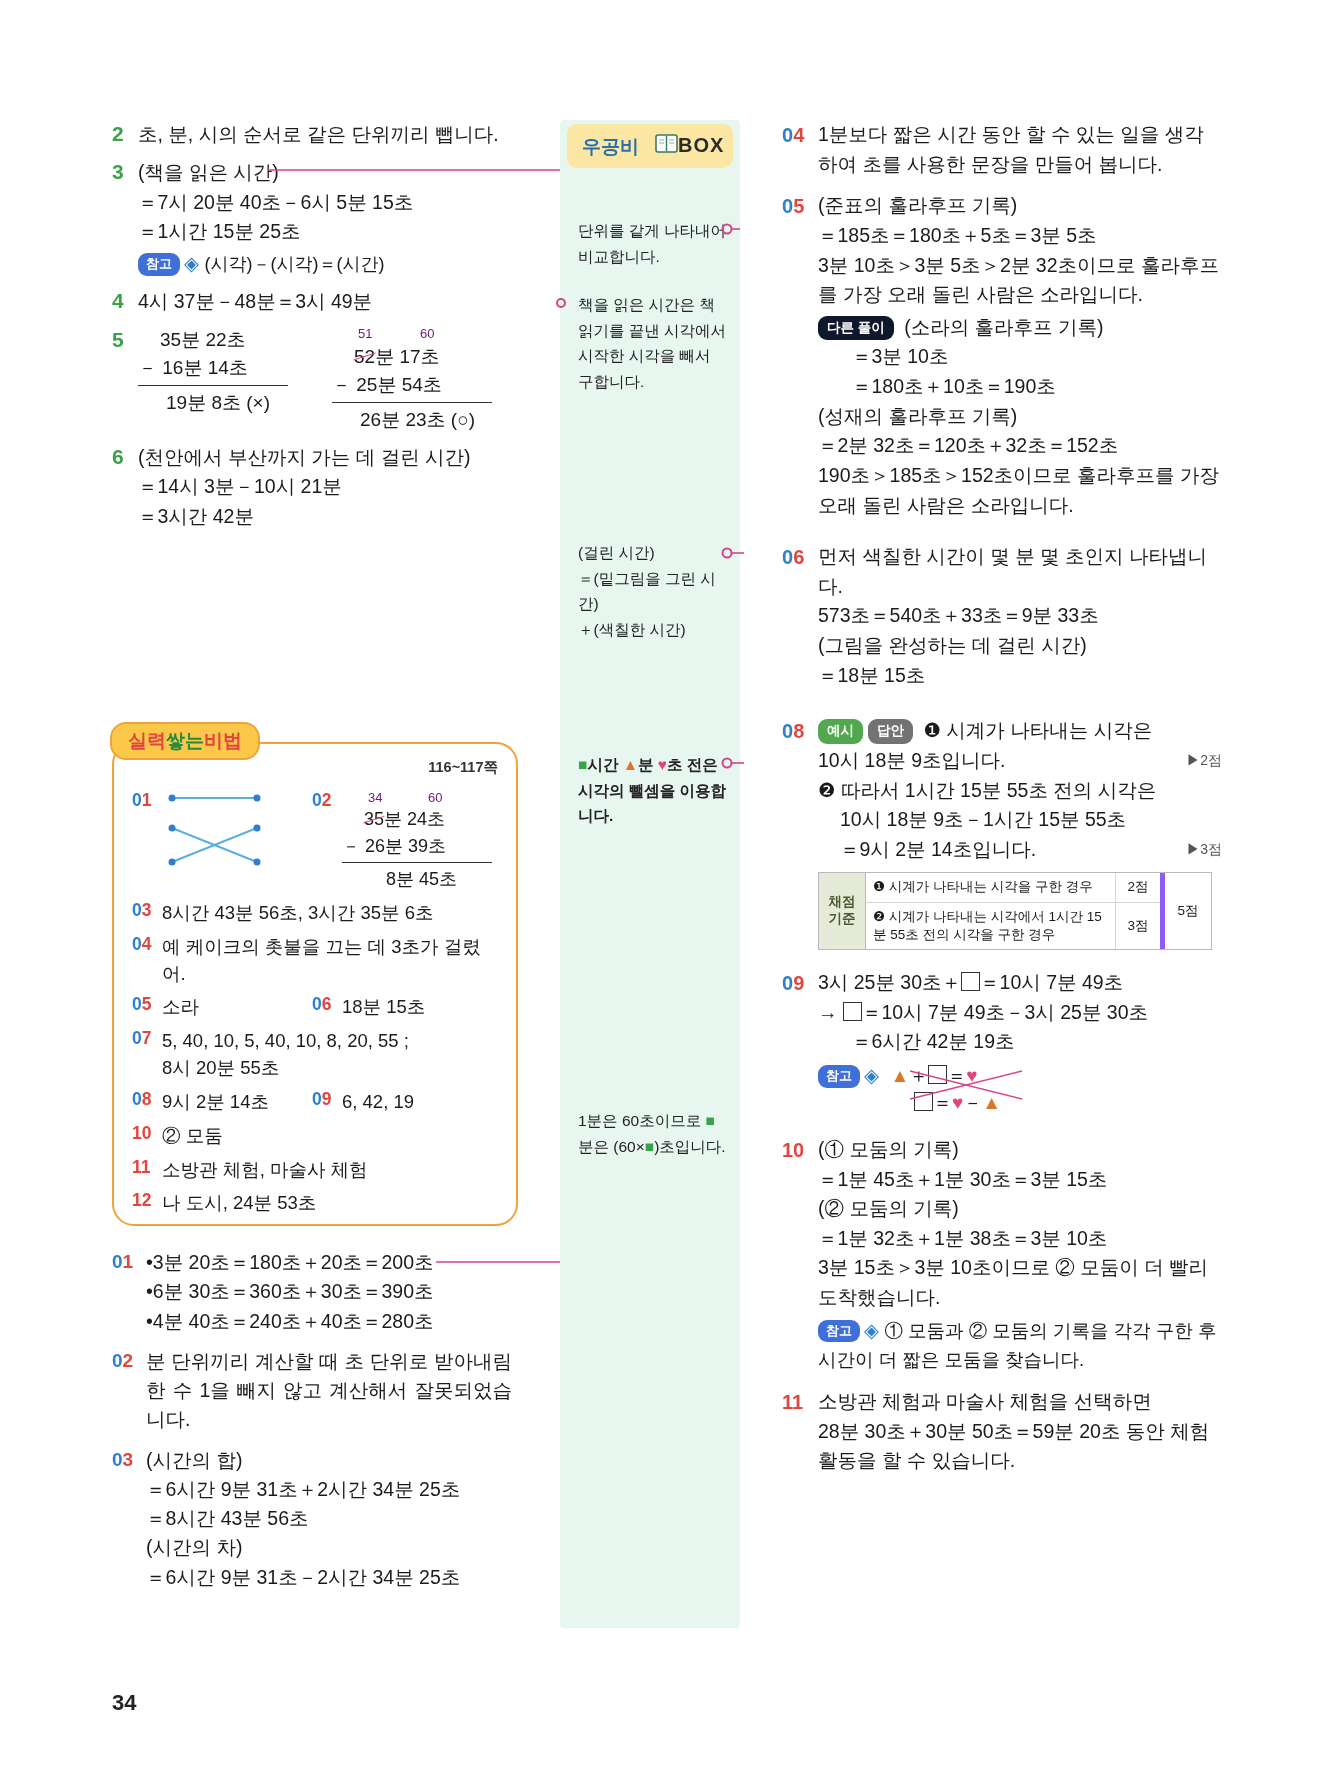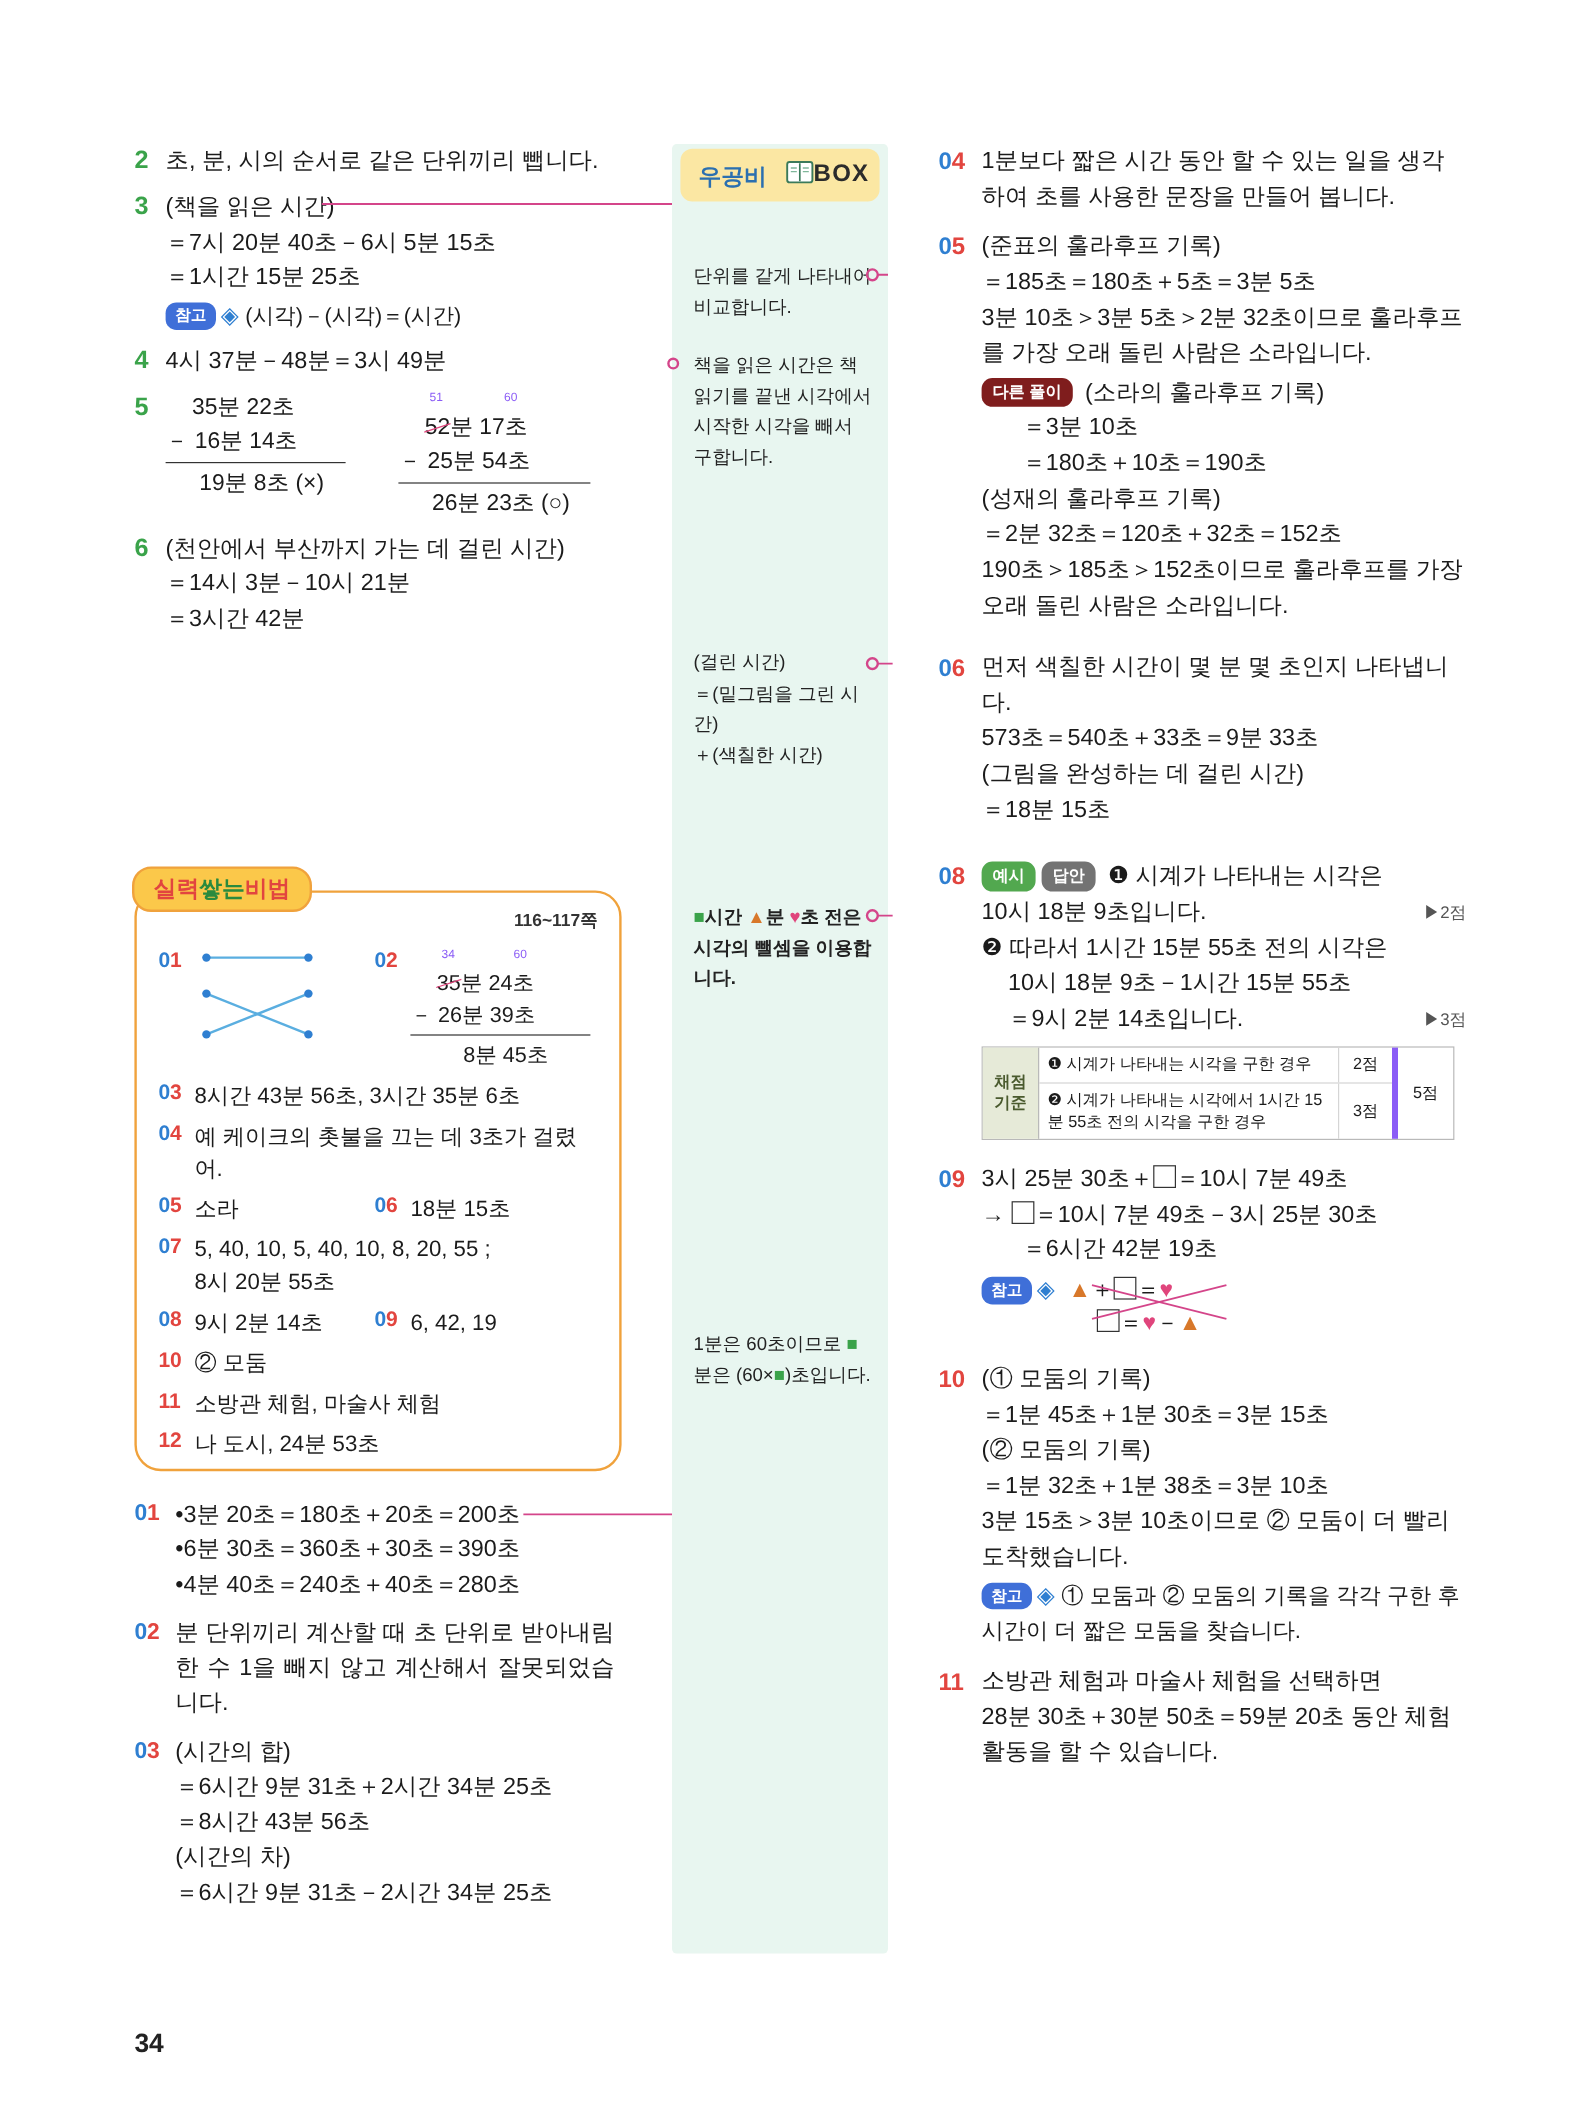--- a/index.html
+++ b/index.html
@@ -19,21 +19,21 @@
   .item .mk{width:26px;flex:0 0 26px;font-weight:bold;font-size:21px;color:#3aa34a;line-height:1.35;}
   .item .bd{flex:1;font-size:19.5px;line-height:1.5;}
 
   .tagref{
     display:inline-block;background:#3f6fd8;color:#fff;border-radius:9px;
     font-size:13px;padding:1px 8px 2px 8px;vertical-align:2px;margin-right:4px;font-weight:bold;
   }
 
   
   .calc{font-size:19px;line-height:1.5;position:relative;}
-  .calc .carry{font-size:10px;color:#8b5cf6;position:absolute;}
+  .calc .carry{font-size:13px;color:#701a75;position:absolute;}
   .calc .strike{position:relative;}
   .calc .strike:after{
     content:"";position:absolute;left:-1px;right:-1px;top:52%;height:1px;background:#e0457c;
     transform:rotate(-18deg);
   }
   .rule{border-top:1.4px solid #333;margin:2px 0 3px 0;}
 
   
   .skill-box{
     position:absolute;left:112px;top:742px;width:402px;height:480px;
@@ -77,21 +77,21 @@
   .col-right{position:absolute;left:782px;top:120px;width:440px;}
   .r-item{display:flex;align-items:flex-start;margin-bottom:12px;}
   .r-mk{flex:0 0 36px;font-weight:bold;color:#e2453f;font-size:20px;line-height:1.5;}
   .r-mk .z{color:#2f7fd1;}
   .r-bd{flex:1;font-size:19.5px;line-height:1.52;}
 
   .chip{
     display:inline-block;border-radius:9px;font-size:13.5px;font-weight:bold;
     padding:2px 9px;color:#fff;vertical-align:2px;margin-right:5px;
   }
-  .chip.purple{background:#7f1d1d;}
+  .chip.purple{background:#0f172a;}
   .chip.green{background:#52a84f;}
   .chip.mint{background:#737373;}
 
   .score{font-size:14px;color:#555;float:right;}
 
   
   .sc-wrap{display:flex;margin:8px 0 6px 0;align-items:stretch;border:1px solid #b9b9b9;width:392px;}
   .sc-left{
     background:#e6ead8;width:46px;display:flex;align-items:center;justify-content:center;
     font-size:13.5px;font-weight:bold;color:#4a5a2e;text-align:center;line-height:1.25;

